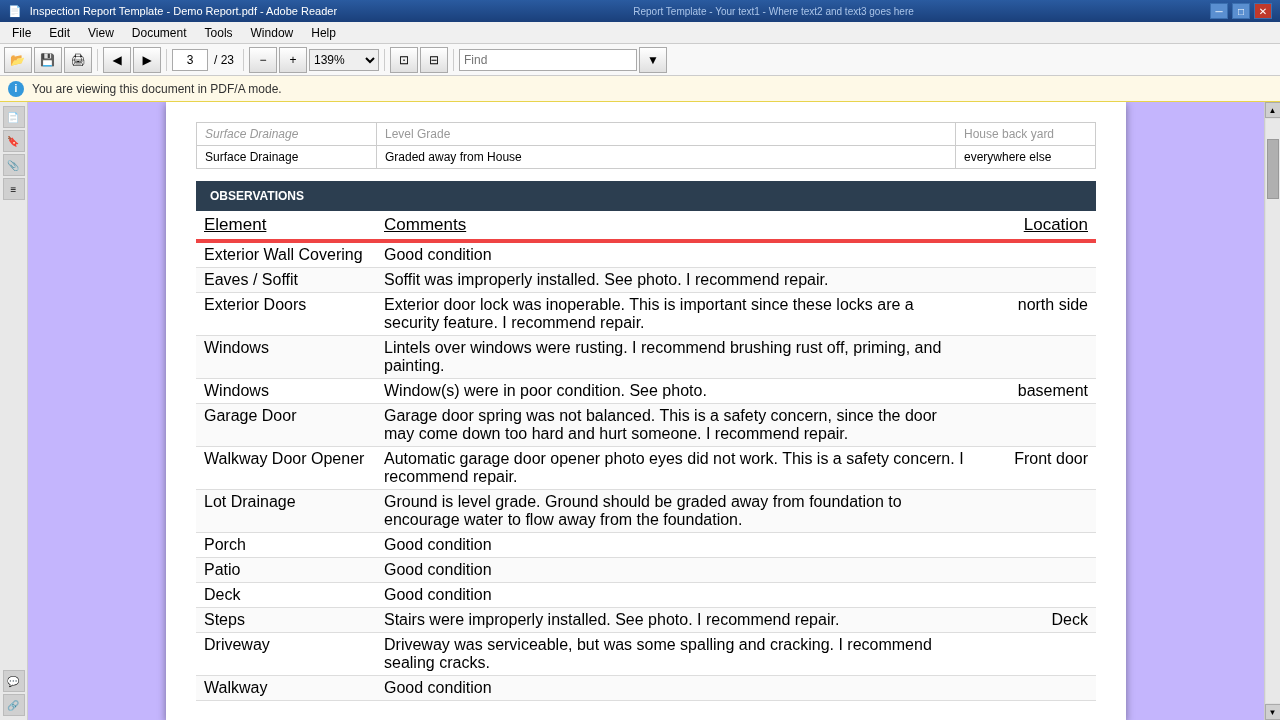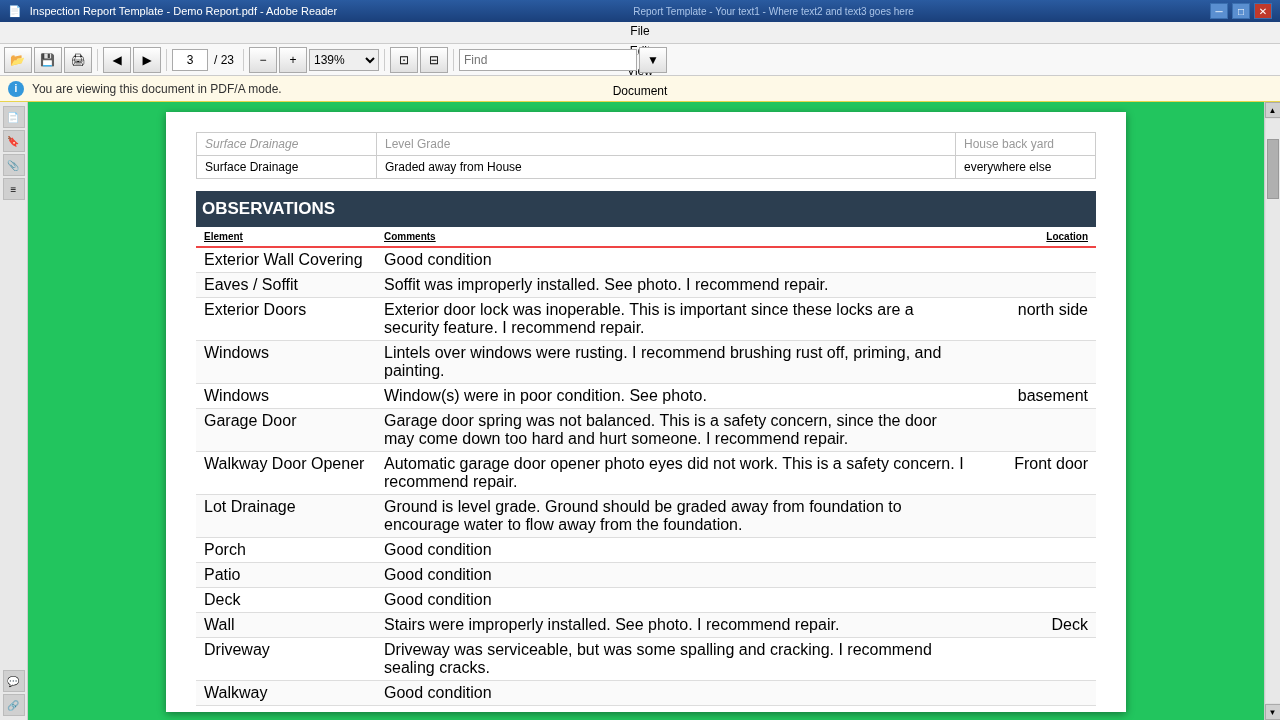--- a/index.html
+++ b/index.html
@@ -39,21 +39,20 @@
 
     
     .menu-bar {
       background: #f0f0f0;
       height: 22px;
       display: flex;
       align-items: center;
       padding: 0 4px;
       border-bottom: 1px solid #ccc;
       gap: 2px;
-      flex-direction: column;
     }
     .menu-item {
       padding: 2px 8px;
       font-size: 12px;
       cursor: pointer;
     }
 
     
     .toolbar {
       background: #f8f8f8;
@@ -135,25 +134,26 @@
       background: #d0d0d0;
       border: 1px solid #bbb;
       display: flex; align-items: center; justify-content: center;
       font-size: 10px;
       cursor: pointer;
     }
 
     
     .pdf-area {
       flex: 1;
-      background: #22c55e;
+      background: #c4b5fd;
       overflow-y: auto;
       display: flex;
       justify-content: center;
       padding: 10px;
+      align-items: center;
     }
 
     .pdf-page {
       background: white;
       width: 960px;
       min-height: 600px;
       padding: 20px 30px;
       box-shadow: 0 2px 8px rgba(0,0,0,0.4);
     }
 
@@ -198,37 +198,37 @@
     }
     .section-top-table td {
       border: 1px solid #ccc;
       padding: 4px 8px;
       font-size: 12px;
     }
 
     .observations-header {
       background: #2c3e50;
       color: white;
-      padding: 6px 4px;
-      font-size: 17px;
+      padding: 6px 12px;
+      font-size: 12px;
       font-weight: bold;
       border: 2px solid #2c3e50;
       margin-bottom: 0;
     }
 
     .obs-table {
       width: 100%;
       border-collapse: collapse;
     }
     .obs-table th {
       text-align: left;
       padding: 4px 8px;
-      font-size: 10px;
-      border-bottom: 2px solid #ef4444;
-      font-weight: bold;
+      font-size: 17px;
+      border-bottom: 4px solid #ef4444;
+      font-weight: normal;
       text-decoration: underline;
     }
     .obs-table th.right { text-align: right; }
     .obs-table td {
       padding: 3px 8px;
       font-size: 16px;
       vertical-align: top;
       border-bottom: 1px solid #ddd;
     }
     .obs-table tr:nth-child(even) td { background: #fafafa; }
@@ -385,21 +385,21 @@
               <td class="col-element">Patio</td>
               <td>Good condition</td>
               <td class="col-location" style="text-align: right;"></td>
             </tr>
             <tr>
               <td class="col-element">Deck</td>
               <td>Good condition</td>
               <td class="col-location" style="text-align: right;"></td>
             </tr>
             <tr>
-              <td class="col-element">Wall</td>
+              <td class="col-element">Steps</td>
               <td>Stairs were improperly installed.  See photo. I recommend repair.</td>
               <td class="col-location" style="text-align: right;">Deck</td>
             </tr>
             <tr>
               <td class="col-element">Driveway</td>
               <td>Driveway was serviceable, but was some spalling and cracking.  I recommend sealing cracks.</td>
               <td class="col-location" style="text-align: right;"></td>
             </tr>
             <tr>
               <td class="col-element">Walkway</td>

